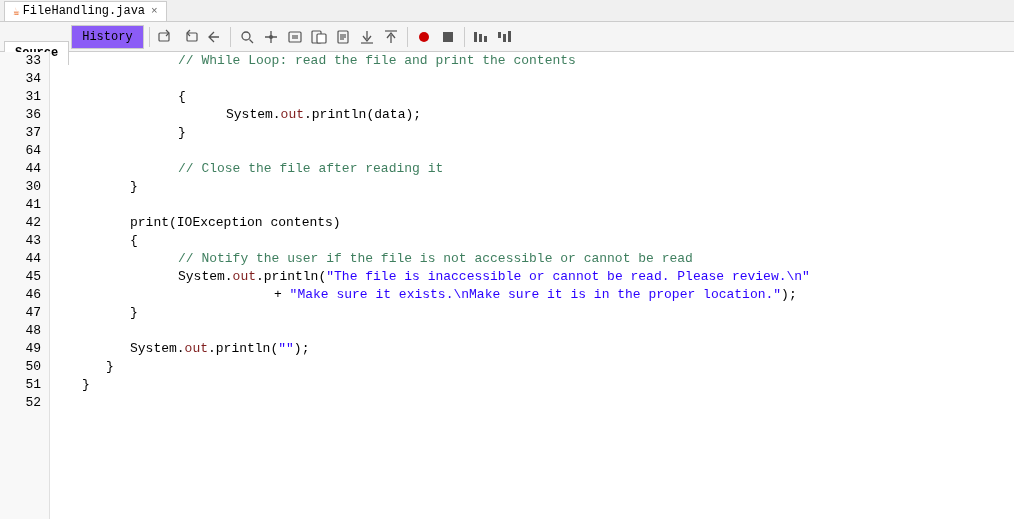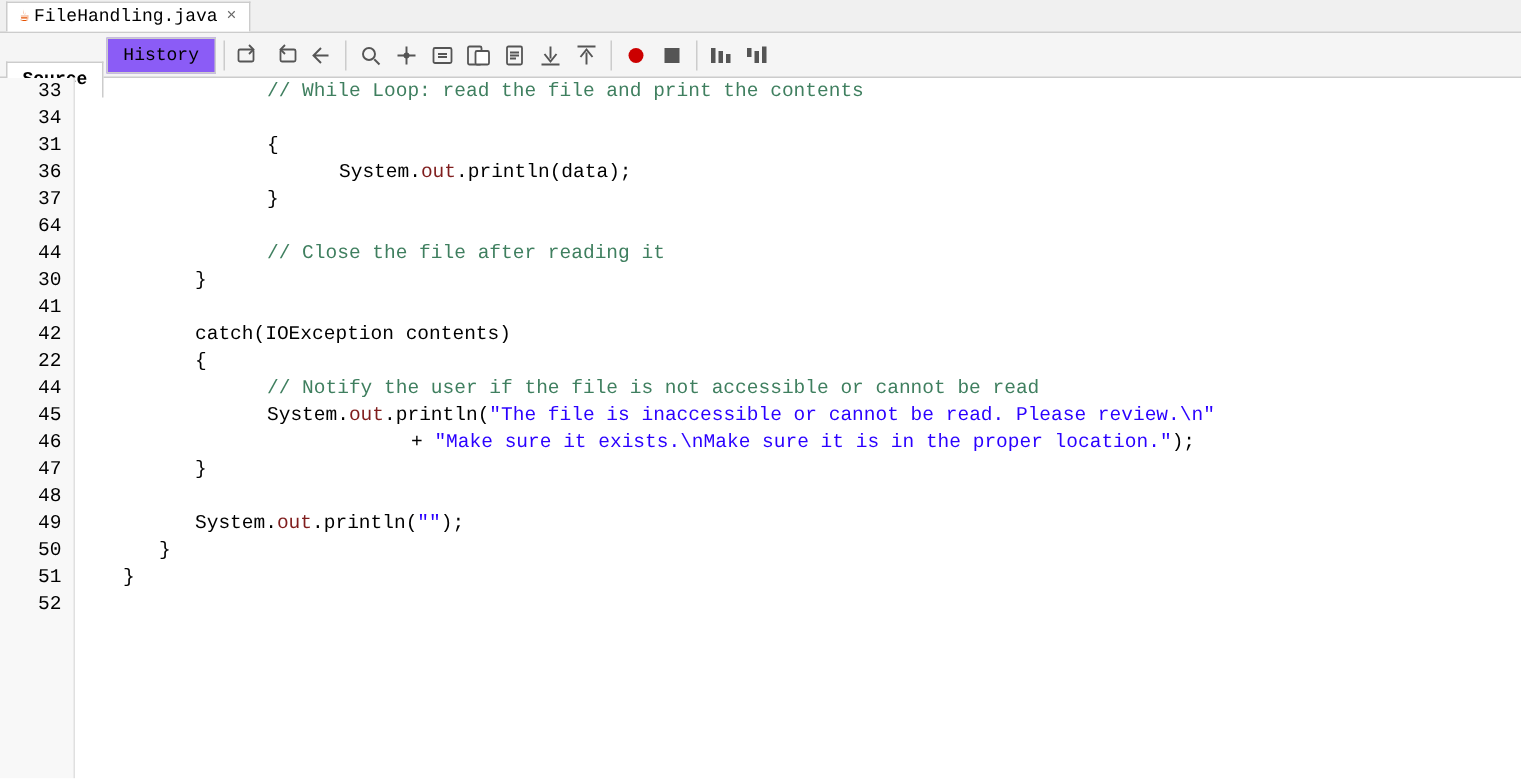--- a/index.html
+++ b/index.html
@@ -246,21 +246,21 @@
     <span class="line-num">33</span>
     <span class="line-num">34</span>
     <span class="line-num">31</span>
     <span class="line-num">36</span>
     <span class="line-num">37</span>
     <span class="line-num">64</span>
     <span class="line-num">44</span>
     <span class="line-num">30</span>
     <span class="line-num">41</span>
     <span class="line-num">42</span>
-    <span class="line-num">22</span>
+    <span class="line-num">43</span>
     <span class="line-num">44</span>
     <span class="line-num">45</span>
     <span class="line-num">46</span>
     <span class="line-num">47</span>
     <span class="line-num">48</span>
     <span class="line-num">49</span>
     <span class="line-num">50</span>
     <span class="line-num">51</span>
     <span class="line-num">52</span>
   </div>
@@ -278,21 +278,21 @@
 
     <span class="code-line">&nbsp;</span>
 
     <span class="code-line"><span style="padding-left:120px;"></span><span class="cm">// Close the file after reading it</span></span>
 
 
     <span class="code-line"><span style="padding-left:72px;"></span><span class="nm">}</span></span>
 
     <span class="code-line">&nbsp;</span>
 
-    <span class="code-line"><span style="padding-left:72px;"></span><span class="nm">catch(</span><span class="nm">IOException</span><span class="nm"> contents)</span></span>
+    <span class="code-line"><span style="padding-left:72px;"></span><span class="nm">print(</span><span class="nm">IOException</span><span class="nm"> contents)</span></span>
 
     <span class="code-line"><span style="padding-left:72px;"></span><span class="nm">{</span></span>
 
     <span class="code-line"><span style="padding-left:120px;"></span><span class="cm">// Notify the user if the file is not accessible or cannot be read</span></span>
 
     <span class="code-line"><span style="padding-left:120px;"></span><span class="nm">System.</span><span class="fld">out</span><span class="nm">.println(</span><span class="st">"The file is inaccessible or cannot be read. Please review.\n"</span></span>
 
     <span class="code-line"><span style="padding-left:216px;"></span><span class="nm">+ </span><span class="st">"Make sure it exists.\nMake sure it is in the proper location."</span><span class="nm">);</span></span>
 
     <span class="code-line"><span style="padding-left:72px;"></span><span class="nm">}</span></span>

